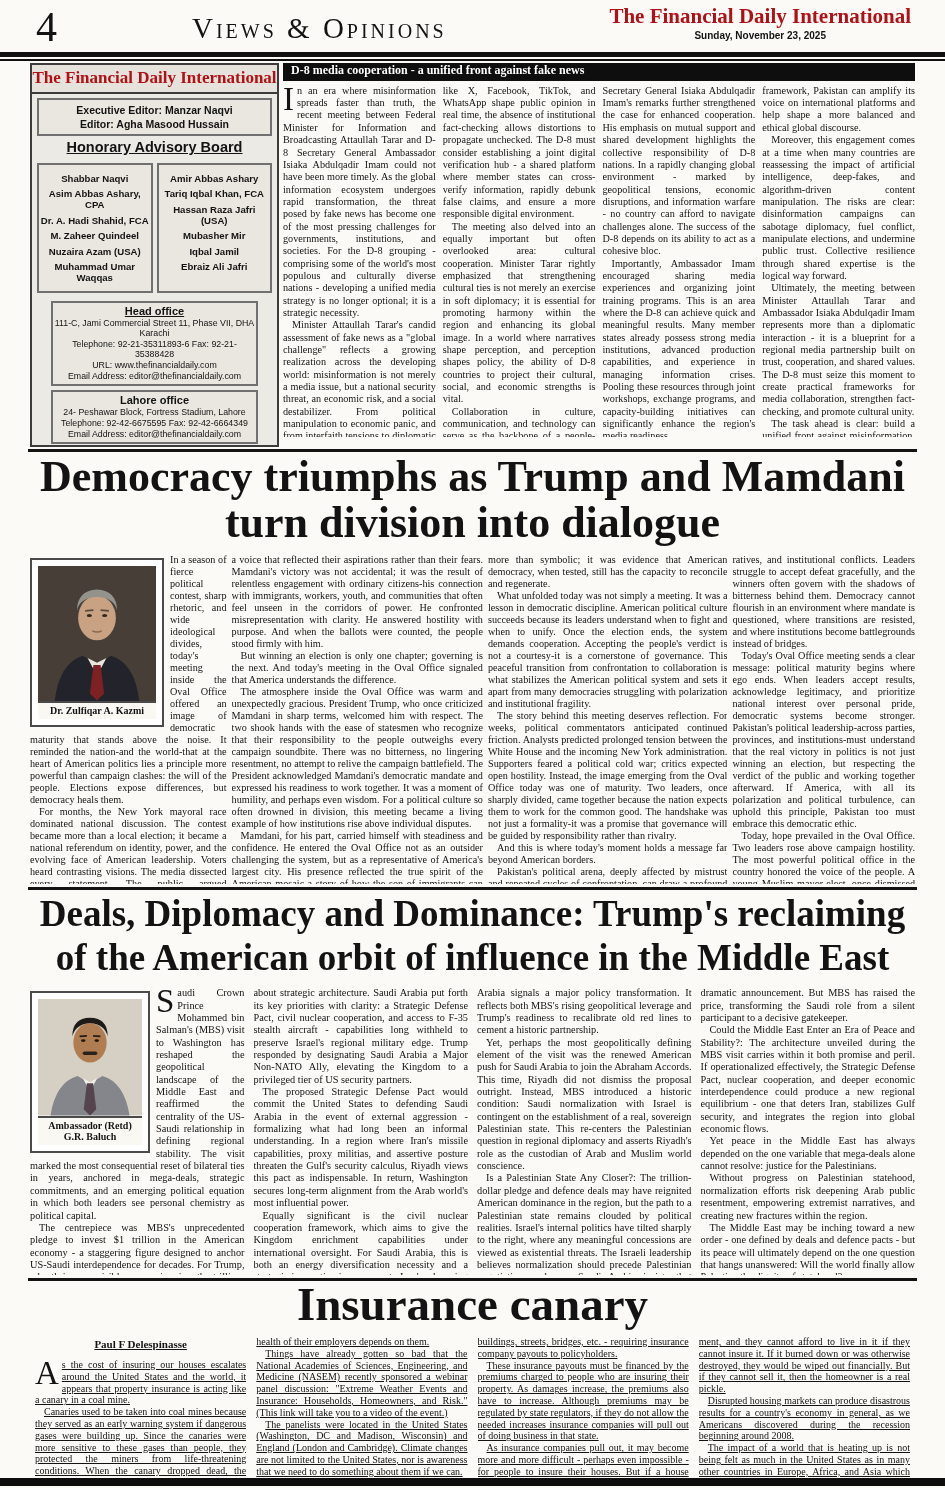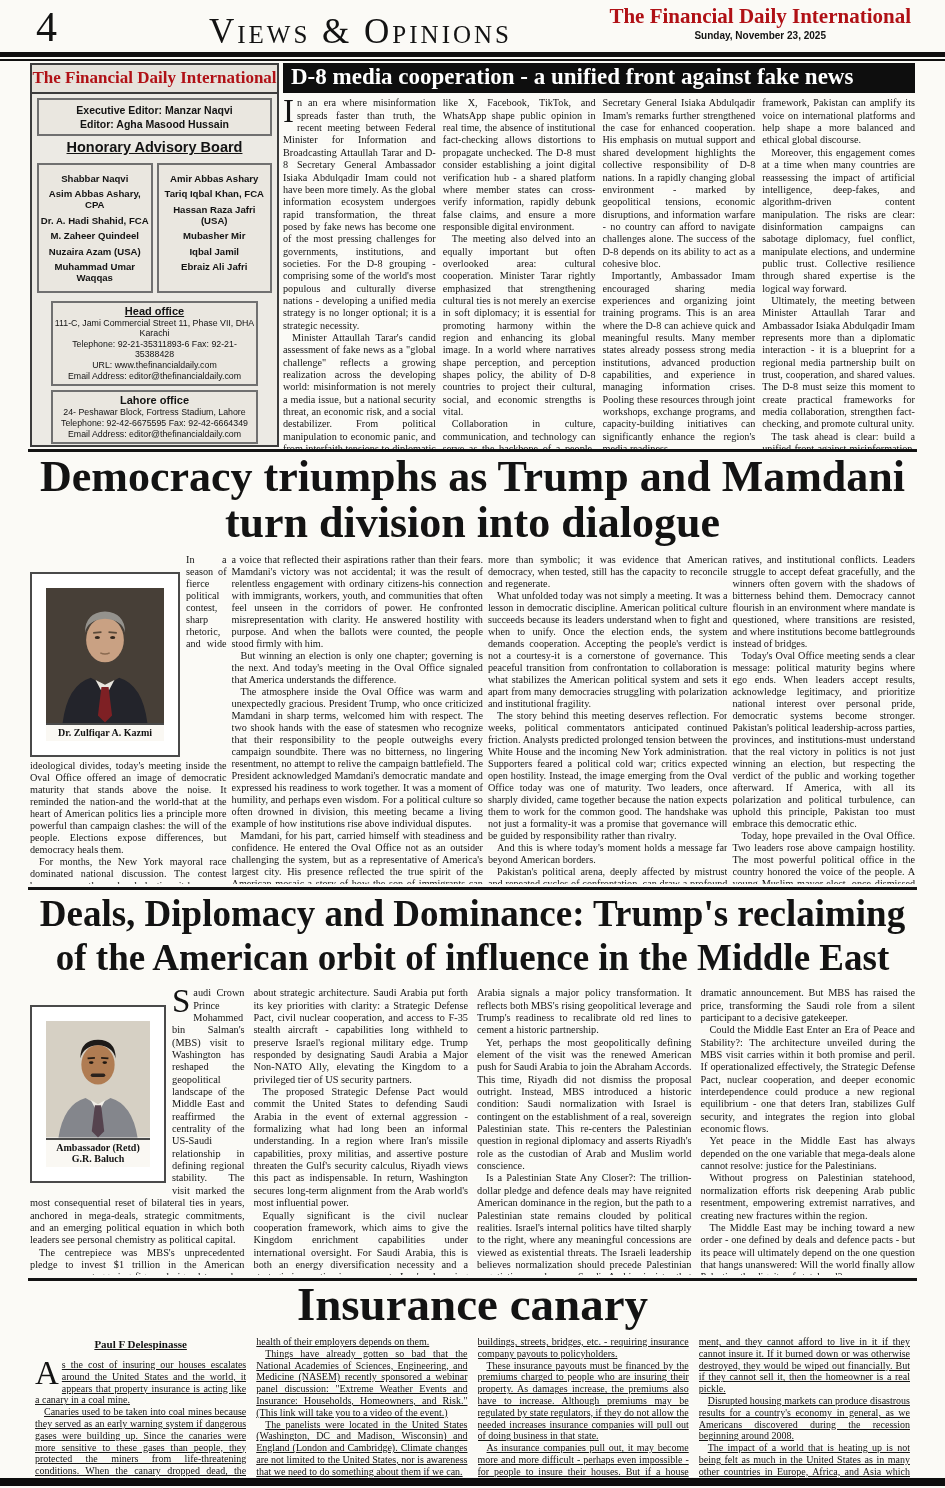--- a/index.html
+++ b/index.html
@@ -1,21 +1,21 @@
 <!DOCTYPE html>
 <html><head>
 <meta charset="utf-8">
 <style>
   html,body { margin:0; padding:0; background:#9a9a9a; }
   .page { position:relative; width:945px; height:1488px; margin:0 auto; background:#fbfaf6;
           font-family:"Liberation Serif", serif; color:#131313; overflow:hidden; }
 
   
   .page-num { position:absolute; left:36px; top:6px; font-size:42px; line-height:1; }
-  .section-title { position:absolute; left:209px; top:14px; font-size:35px; line-height:1;
+  .section-title { position:absolute; left:192px; top:14px; font-size:29px; line-height:1;
                    font-variant:small-caps; letter-spacing:3px; }
   .brand { position:absolute; right:34px; top:5px; text-align:center; }
   .brand-name { color:#b01116; font-weight:bold; font-size:21px; line-height:1.1; }
   .brand-date { font-family:"Liberation Sans", sans-serif; font-weight:bold; font-size:10px; margin-top:2px; }
   .rule-double { position:absolute; left:0; right:0; top:52px; height:2px;
                  border-top:5px solid #101010; border-bottom:2px solid #101010; }
 
   
   .masthead { position:absolute; left:30px; top:63px; width:249px; height:384px;
               border:2px solid #3c3c3c; background:#eceae4; font-family:"Liberation Sans", sans-serif;
@@ -37,32 +37,32 @@
   .m-disc-title { text-align:center; font-family:"Liberation Serif", serif; font-weight:bold; font-size:20px; line-height:1.1; }
 
   
   .col { text-align:justify; overflow:hidden; }
   .col p { margin:0; text-indent:9px; }
   .col p:first-child { text-indent:0; }
   .dropcap { float:left; font-size:33px; line-height:26px; padding:1px 3px 0 0; }
 
   
   .d8 { position:absolute; left:283px; top:63px; width:632px; height:384px; }
-  .d8-head { background:#0e0e0e; color:#ffffff; font-weight:bold; font-size:23px; line-height:1.15;
+  .d8-head { background:#0e0e0e; color:#ffffff; font-weight:bold; font-size:12px; line-height:1.15;
              padding:1px 8px 3px; }
   .d8-body { display:flex; gap:7px; margin-top:4px; height:352px; overflow:hidden; }
   .d8-body .col { flex:1; font-size:10.2px; line-height:1.21; }
 
   
   .hrule { position:absolute; left:28px; right:28px; height:3px; background:#131313; }
   .r1 { top:449px; } .r2 { top:887px; } .r3 { top:1278px; }
   .bottom-bar { position:absolute; left:0; right:0; top:1478px; height:8px; background:#0d0d0d; }
 
   
-  .photo-card { float:left; border:2px solid #4a4a4a; background:#ffffff; padding:14px; margin:18px 6px 3px 0; }
+  .photo-card { float:left; border:2px solid #4a4a4a; background:#ffffff; padding:6px; margin:4px 6px 3px 0; }
   .photo-card svg { display:block; width:100%; }
   .photo-cap { border-top:2px solid #4a4a4a; text-align:center; font-weight:bold; font-size:10px;
                padding:2px 1px; line-height:1.15; background:#faf8f3; }
   .pc1 { width:118px; }
   .pc2 { width:104px; }
   .photo-cap span { display:block; }
 
   
   .demo { position:absolute; left:30px; top:452px; width:885px; height:433px; overflow:hidden; }
   .demo-head { text-align:center; font-weight:bold; font-size:44px; line-height:1.04; margin:2px 0 8px; }

